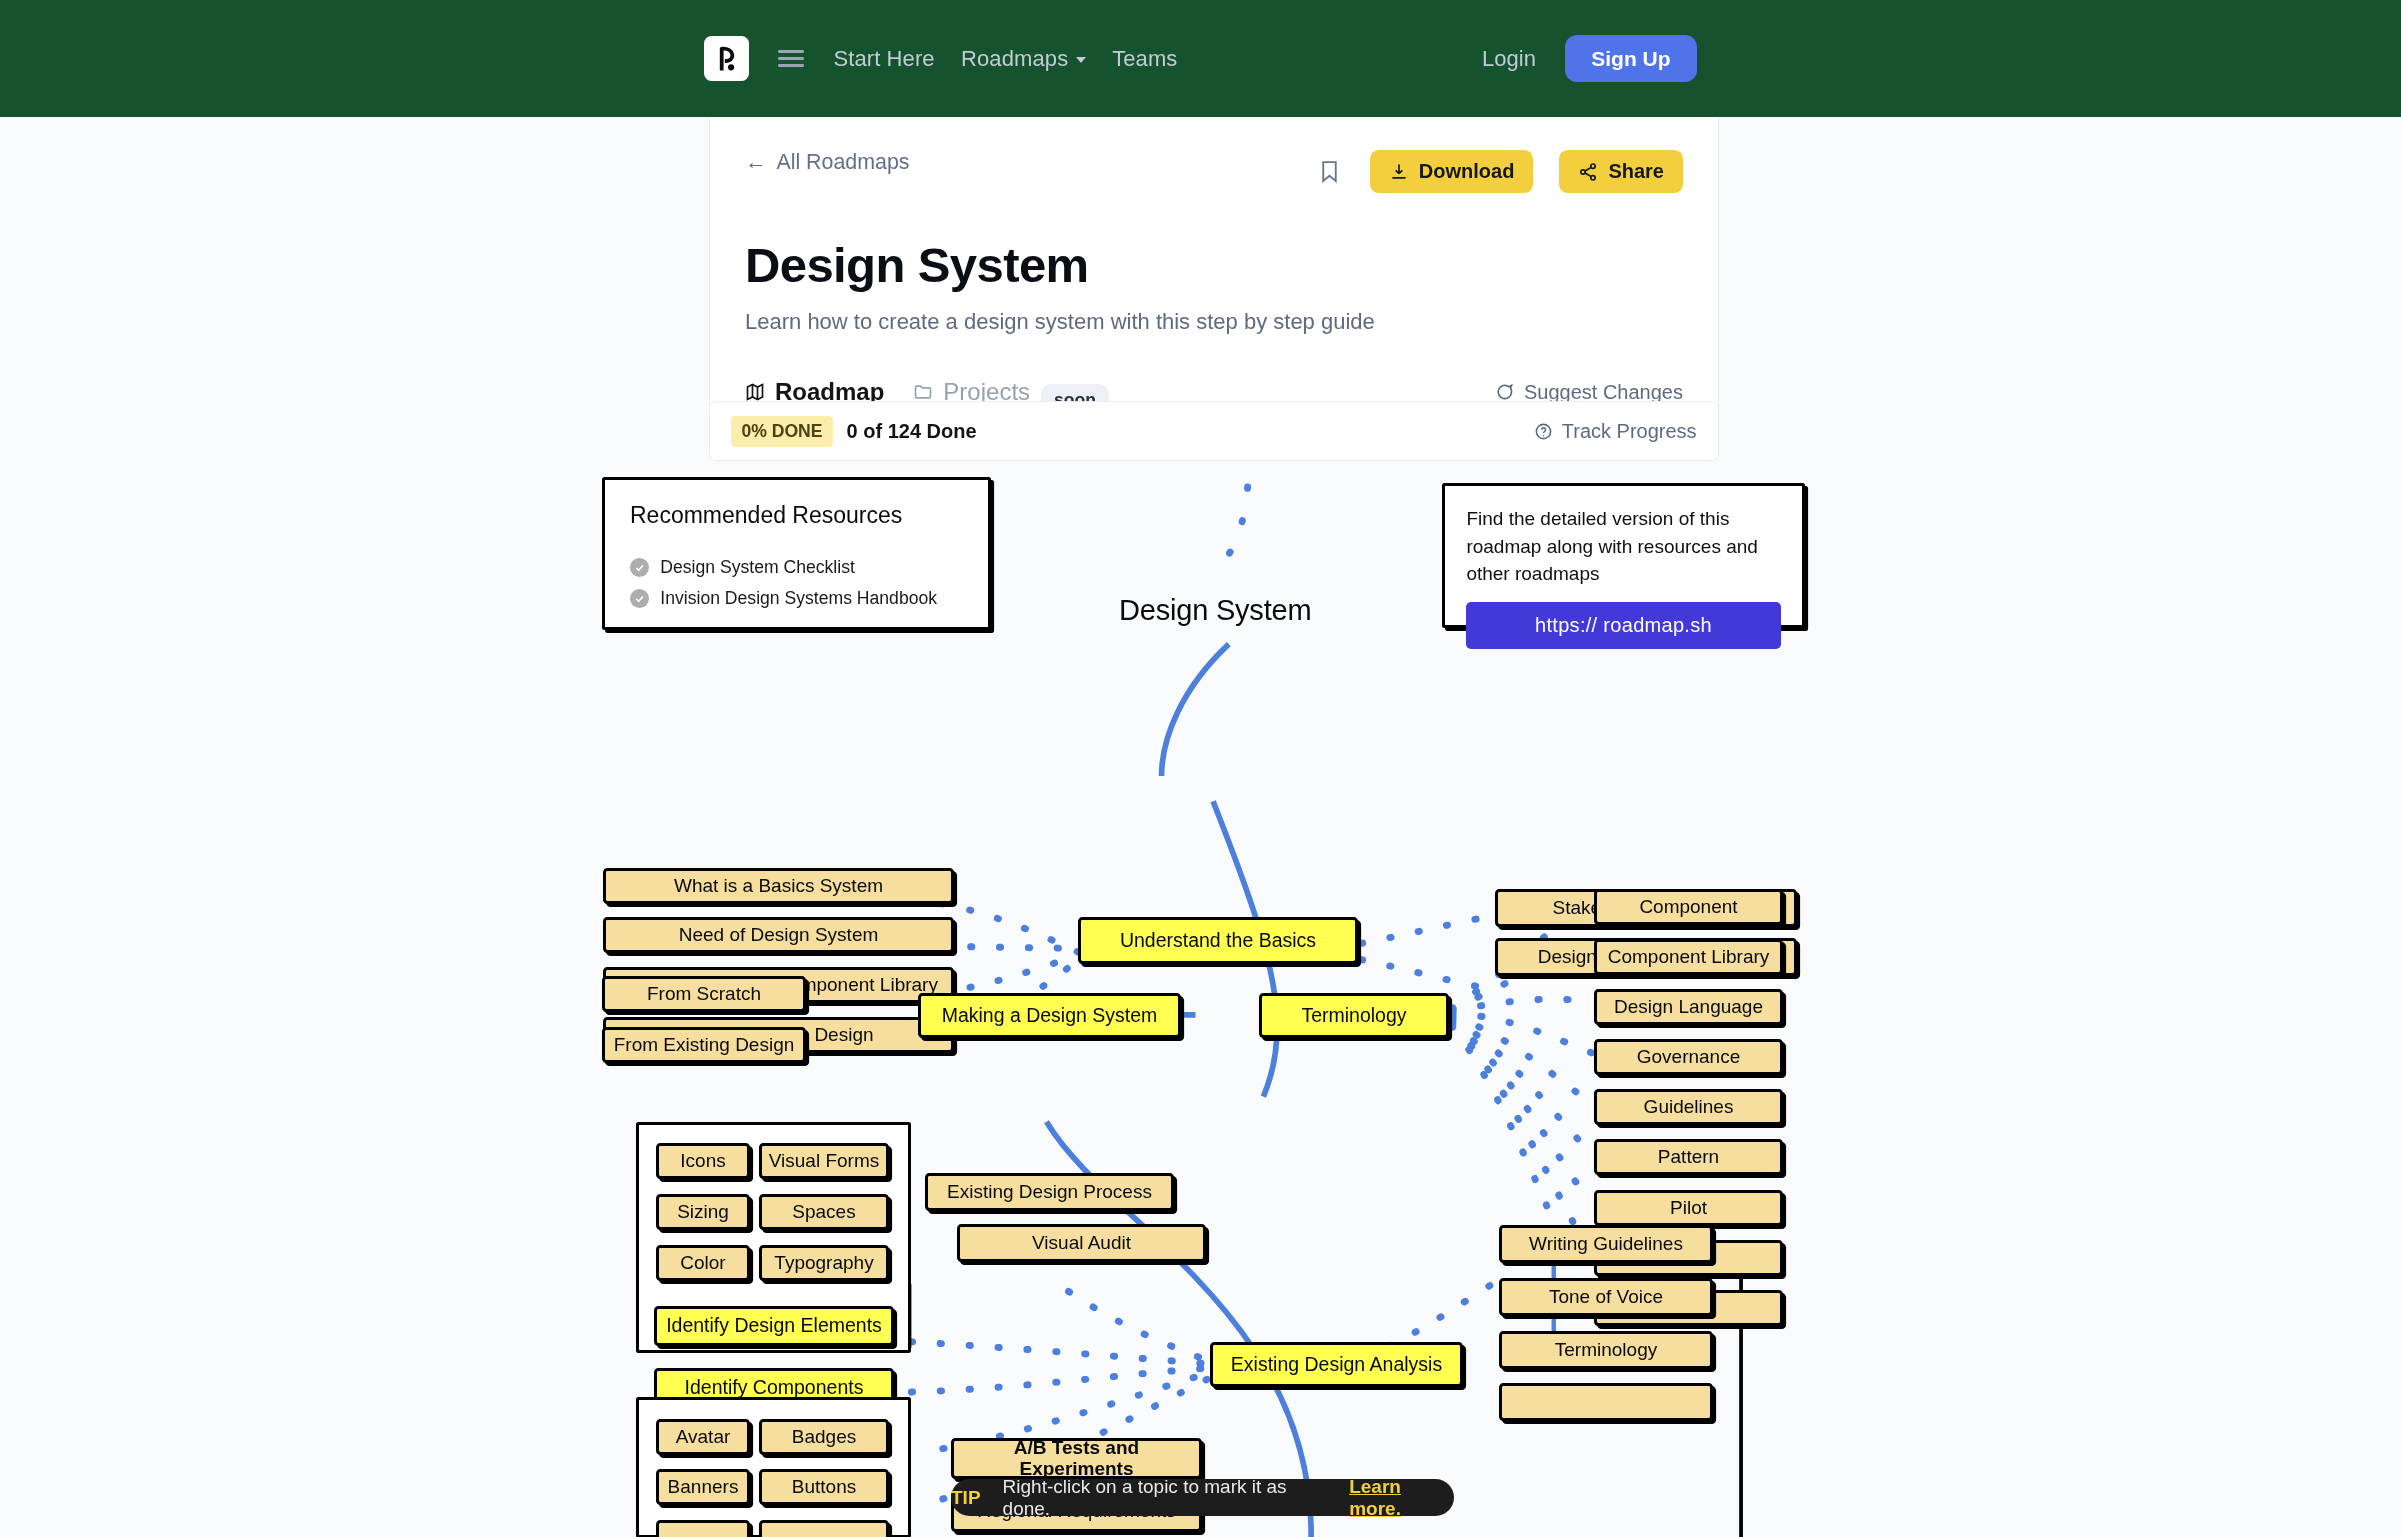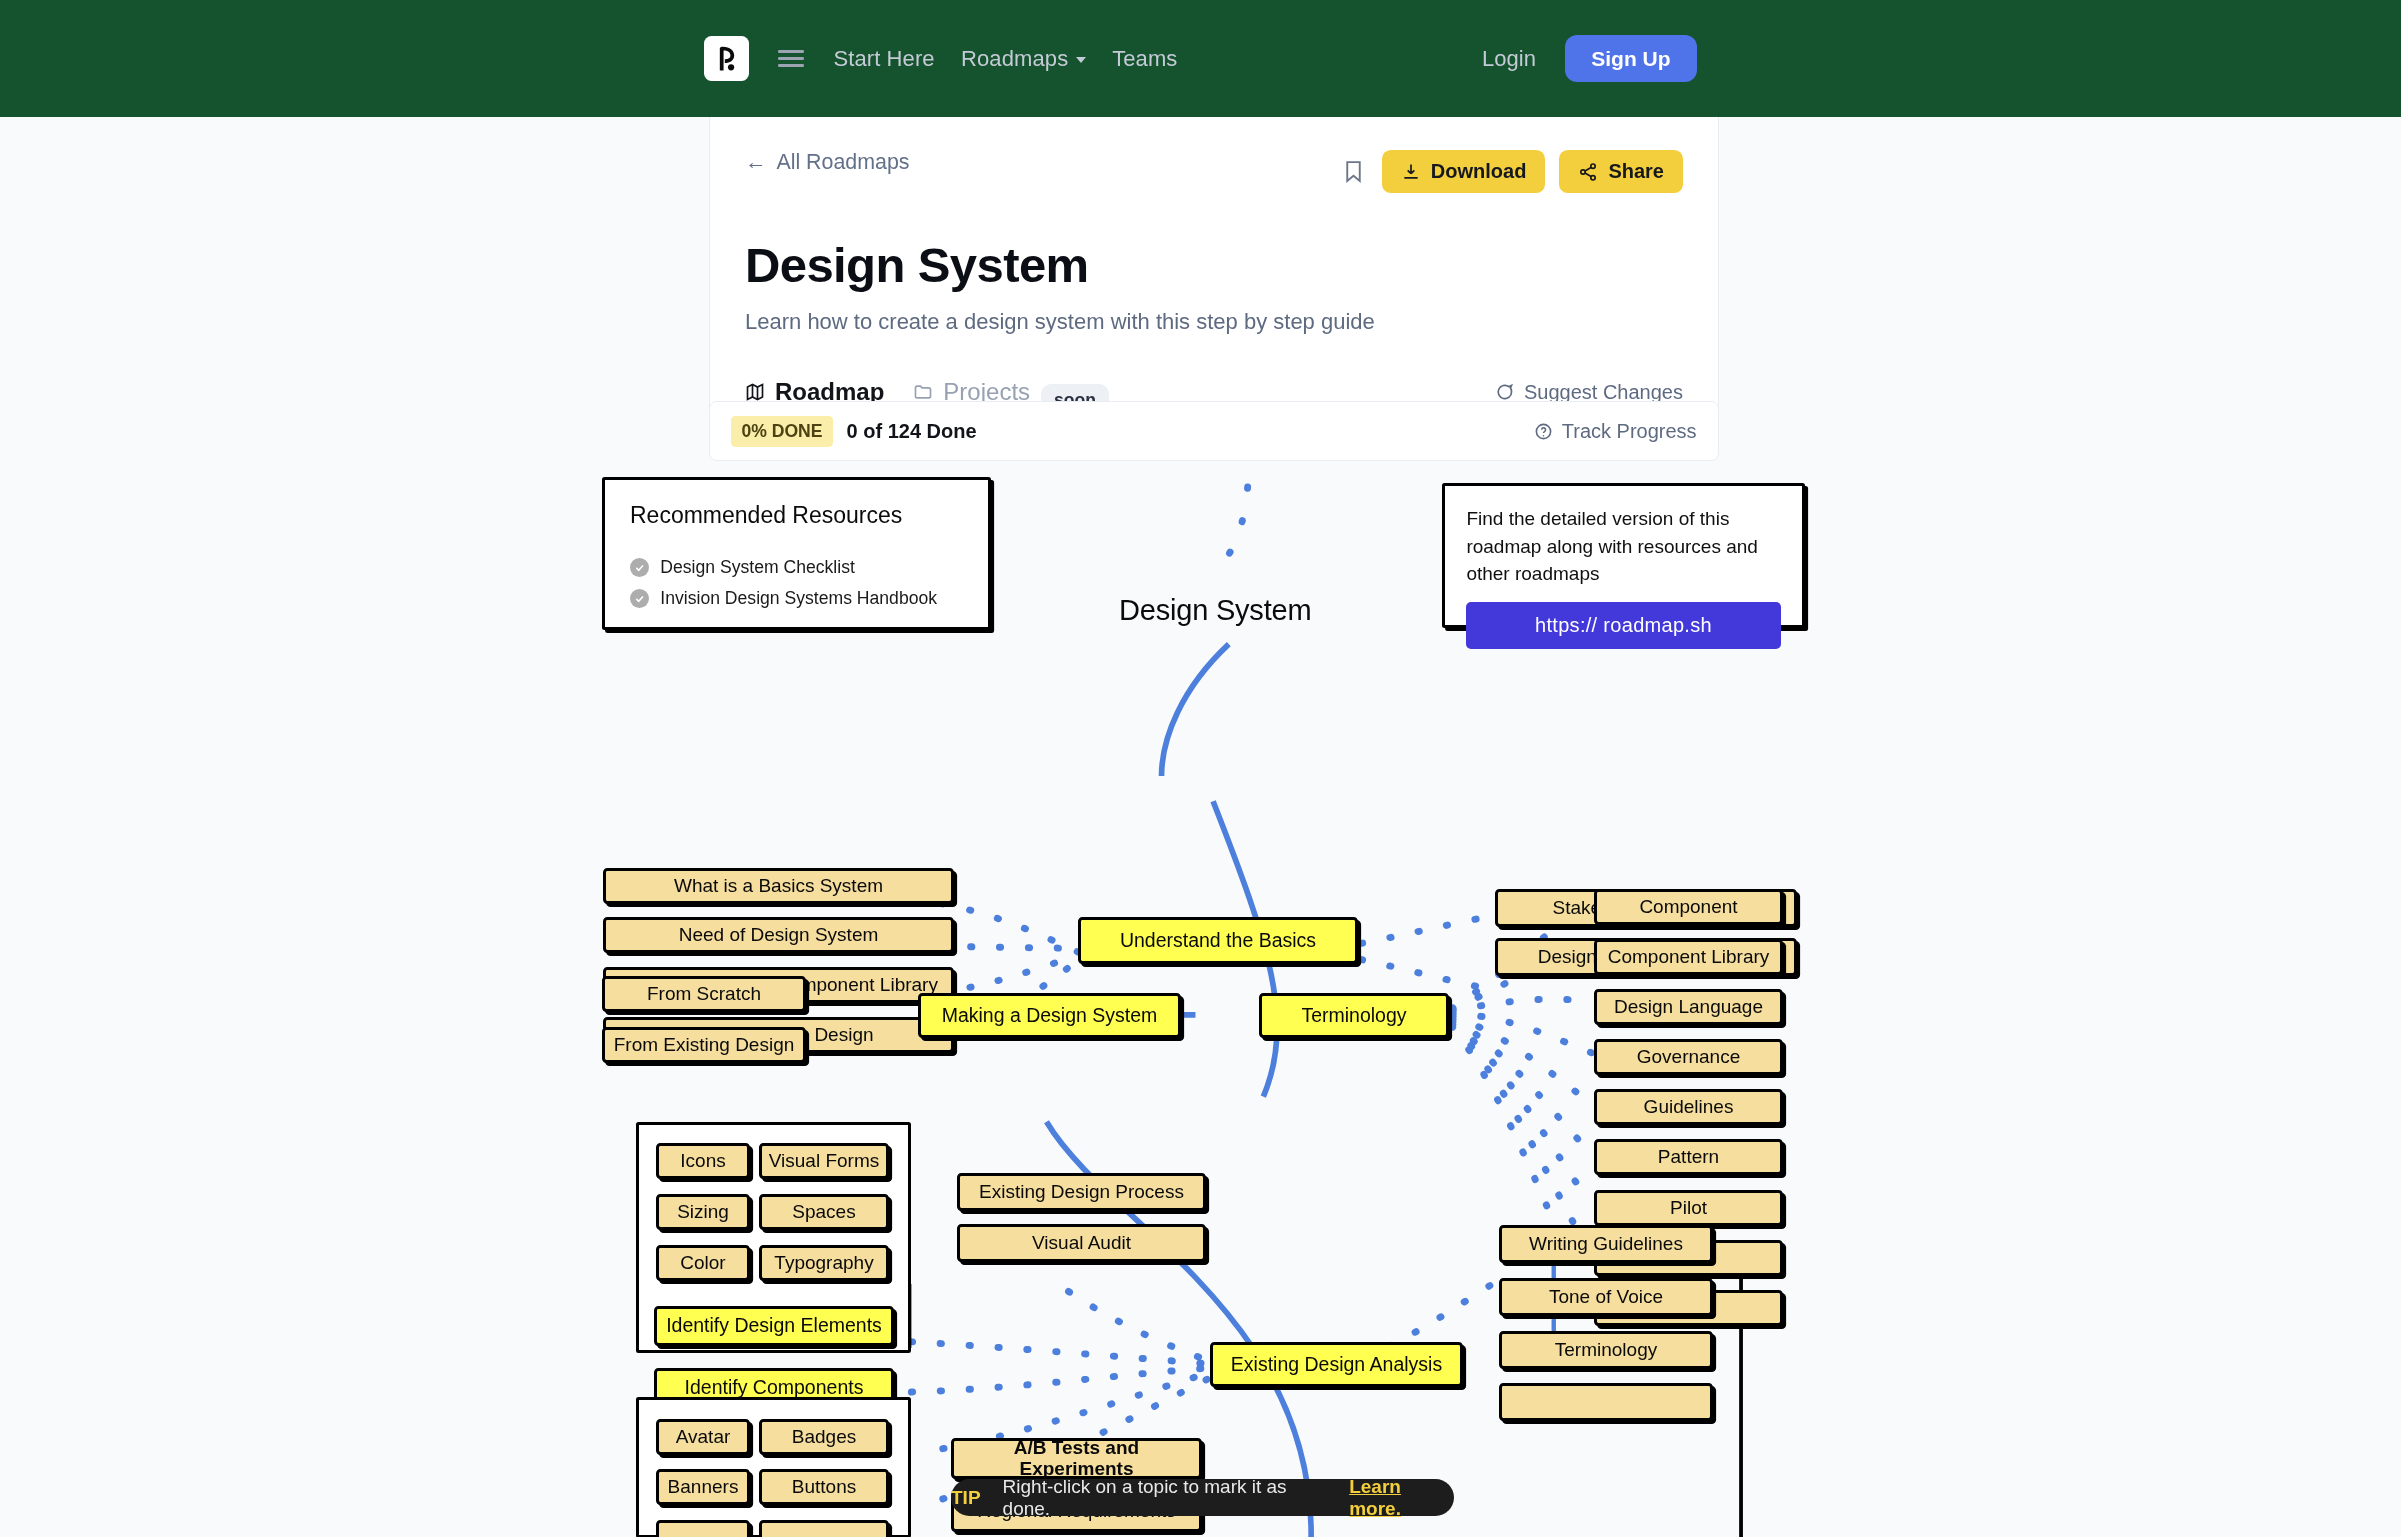--- a/index.html
+++ b/index.html
@@ -55,21 +55,21 @@
     width: 1010px; background: #ffffff;
     border-left: 1.3px solid #e9edf2; border-right: 1.3px solid #e9edf2;
     border-bottom: 1.3px solid #e9edf2;
     padding: 33px 35px 0 35px;
   }
   .card-toprow { display:flex; align-items:flex-start; }
   .all-roadmaps {
     color:#63708a; font-size:21.4px; display:inline-flex; align-items:center; gap:10px; cursor:pointer;
   }
   .back-arrow { font-size: 21.4px; line-height: 1; }
-  .card-actions { margin-left:auto; display:flex; align-items:center; gap: 14px; }
+  .card-actions { margin-left:auto; display:flex; align-items:center; gap: 26px; }
   .bookmark-btn { width: 29px; height:29px; display:flex;align-items:center;justify-content:center; cursor:pointer; }
   .yellow-btn {
     background:#f3cf3e; color:#16181d; font-size:20px; font-weight:700;
     padding: 10px 19px; border-radius: 8.8px; display:inline-flex; align-items:center; gap:10px;
     cursor:pointer; white-space:nowrap;
   }
   .page-title { font-size: 49px; font-weight: 800; color:#0b0e14; margin-top: 44px; letter-spacing:-0.6px; }
   .page-sub { font-size: 22px; color:#5d6a80; margin-top: 16.3px; }
 
   .tabs-row { display:flex; align-items:center; margin-top: 43px; position:relative; padding-bottom: 16.3px; }
@@ -371,21 +371,21 @@
 
   <div class="node primary" style="left:654px; top:900px; width:240px; height:40px;">Identify Components</div>
   <div class="node group-box" style="left:636px; top:929px; width:275px; height:141px;"></div>
   <div class="node" style="left:656px; top:951px; width:94px; height:36px;">Avatar</div>
   <div class="node" style="left:759px; top:951px; width:130px; height:36px;">Badges</div>
   <div class="node" style="left:656px; top:1001px; width:94px; height:36px;">Banners</div>
   <div class="node" style="left:759px; top:1001px; width:130px; height:36px;">Buttons</div>
   <div class="node" style="left:656px; top:1052px; width:94px; height:36px;"></div>
   <div class="node" style="left:759px; top:1052px; width:130px; height:36px;"></div>
 
-  <div class="node" style="left:957px; top:705px; width:249px; height:38px;">Existing Design Process</div>
+  <div class="node" style="left:925px; top:705px; width:249px; height:38px;">Existing Design Process</div>
   <div class="node" style="left:957px; top:756px; width:249px; height:38px;">Visual Audit</div>
 
   <div class="node primary" style="left:1210px; top:874px; width:253px; height:45px;">Existing Design Analysis</div>
 
   <div class="node" style="left:951px; top:1438px; width:251px; height:41px; position:fixed;font-weight:bold;">A/B Tests and Experiments</div>
   <div class="node" style="left:951px; top:1491px; width:251px; height:41px; position:fixed;">Regional Requirements</div>
 
   <div class="node" style="left:1499px; top:757px; width:214px; height:38px;">Writing Guidelines</div>
   <div class="node" style="left:1499px; top:810px; width:214px; height:38px;">Tone of Voice</div>
   <div class="node" style="left:1499px; top:863px; width:214px; height:38px;">Terminology</div>

